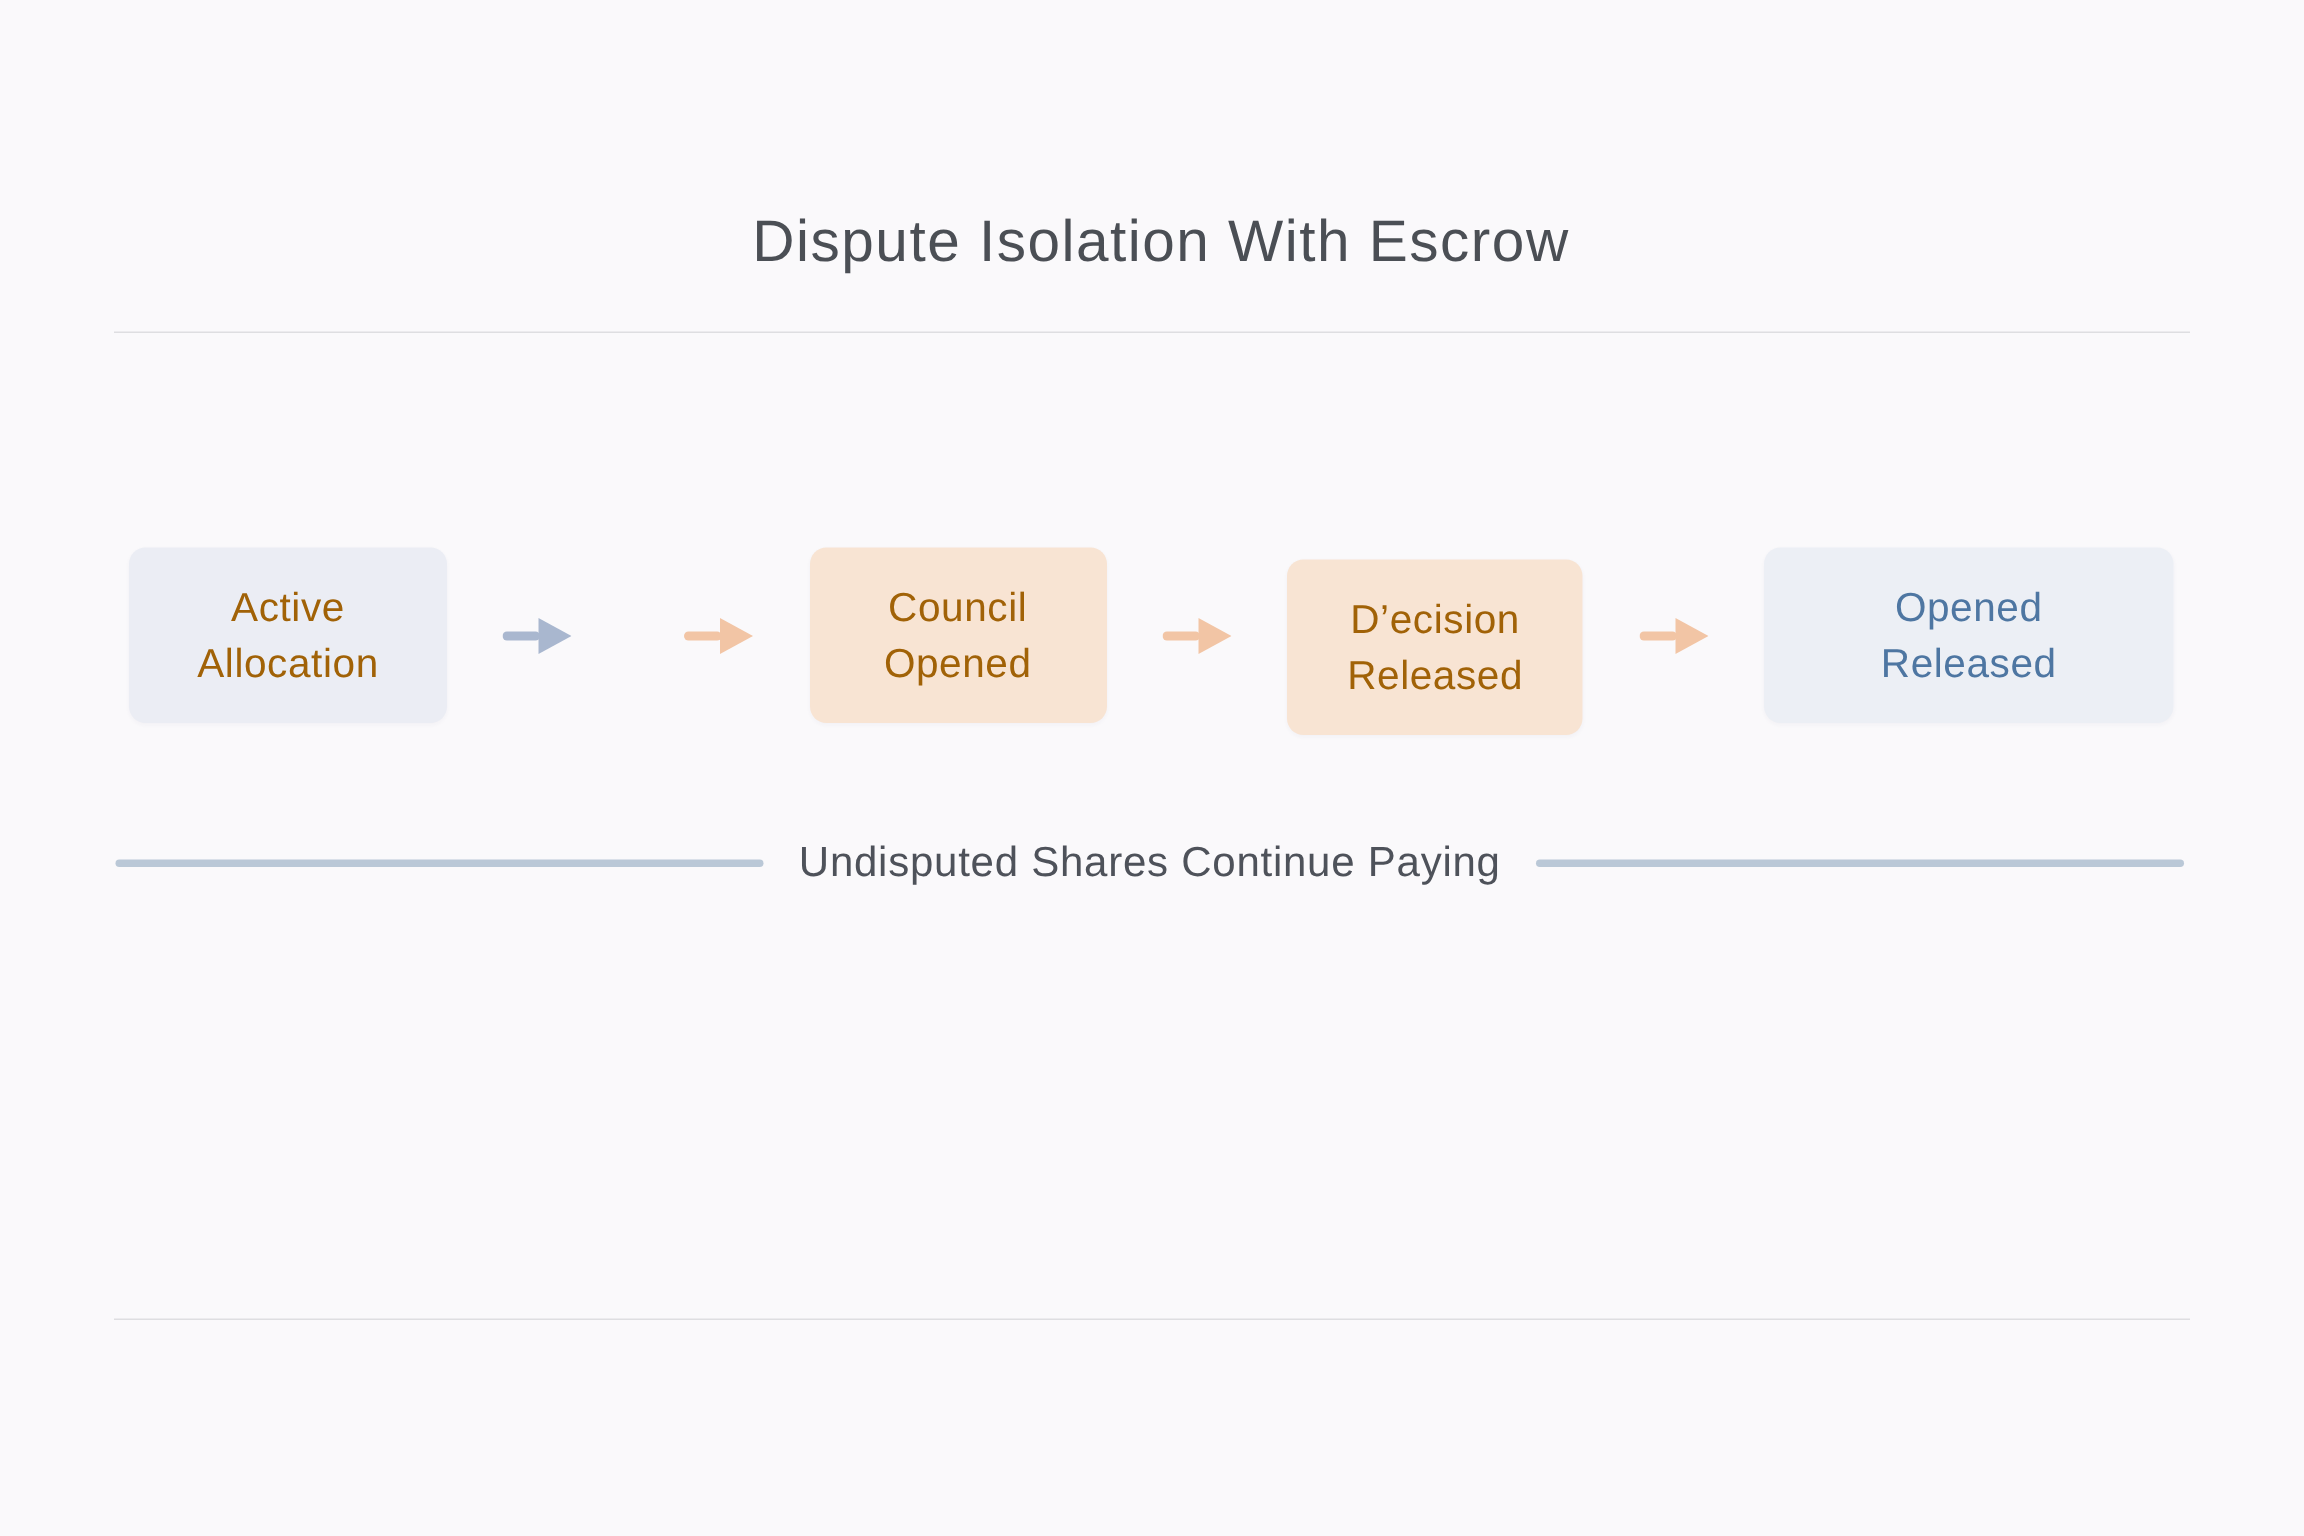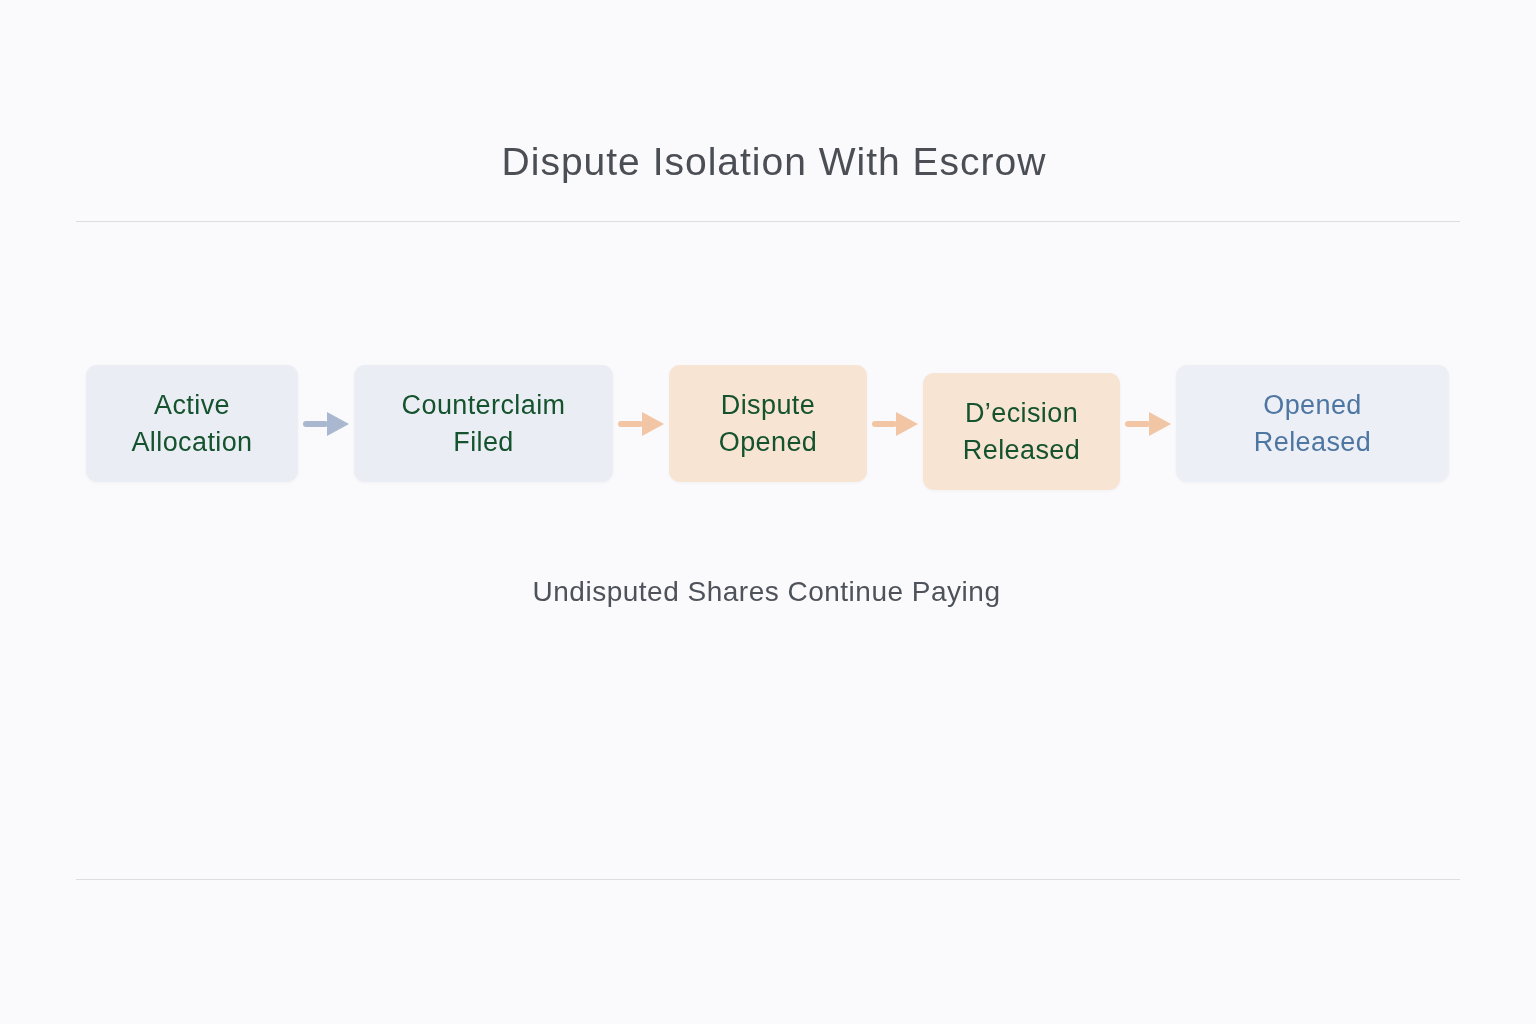--- a/index.html
+++ b/index.html
@@ -40,21 +40,21 @@
     height:117px;
     border-radius:11px;
     display:flex;
     flex-direction:column;
     align-items:center;
     justify-content:center;
     box-shadow:0 1px 3px rgba(60,60,90,0.04);
     text-align:center;
     line-height:37px;
     font-size:27px;
-    color:#14532d;
+    color:#a16207;
     letter-spacing:0.4px;
   }
   .flow-step.neutral{background:#ebedf4;}
   .flow-step.dispute{background:#f8e4d3;}
   .flow-step.escrow{background:#ecesf5;background:#eceff5;color:#4e76a2;}
   .w1{width:212px;}
   .w2{width:259px;}
   .w3{width:198px;}
   .w4{width:197px;margin-top:16px;}
   .w5{width:273px;}
@@ -69,21 +69,20 @@
   .arrow-peach{fill:#f2c5a5;}
 
   .divider{
     position:absolute;
     left:77px;right:80px;
     top:552px;
     height:46px;
     display:flex;
     align-items:center;
     gap:24px;
-    flex-direction:column;
   }
   .divider-line{
     flex:1;
     height:5px;
     border-radius:3px;
     background:#bac8d7;
   }
   .divider-label{
     font-size:28px;
     color:#4e525a;
@@ -116,34 +115,30 @@
       <span>Allocation</span>
     </div>
 
     <div class="flow-gap">
       <svg class="arrow-svg" width="46" height="40" viewBox="0 0 46 40">
         <rect class="arrow-blue" x="0" y="17" width="25" height="6" rx="3"></rect>
         <polygon class="arrow-blue" points="24,8 46,20 24,32"></polygon>
       </svg>
     </div>
 
-    <div class="flow-step neutral w2">
-      <span>Counterclaim</span>
-      <span>Filed</span>
-    </div>
 
     <div class="flow-gap">
       <svg class="arrow-svg" width="46" height="40" viewBox="0 0 46 40">
         <rect class="arrow-peach" x="0" y="17" width="25" height="6" rx="3"></rect>
         <polygon class="arrow-peach" points="24,8 46,20 24,32"></polygon>
       </svg>
     </div>
 
     <div class="flow-step dispute w3">
-      <span>Dispute</span>
+      <span>Council</span>
       <span>Opened</span>
     </div>
 
     <div class="flow-gap">
       <svg class="arrow-svg" width="46" height="40" viewBox="0 0 46 40">
         <rect class="arrow-peach" x="0" y="17" width="25" height="6" rx="3"></rect>
         <polygon class="arrow-peach" points="24,8 46,20 24,32"></polygon>
       </svg>
     </div>
 

